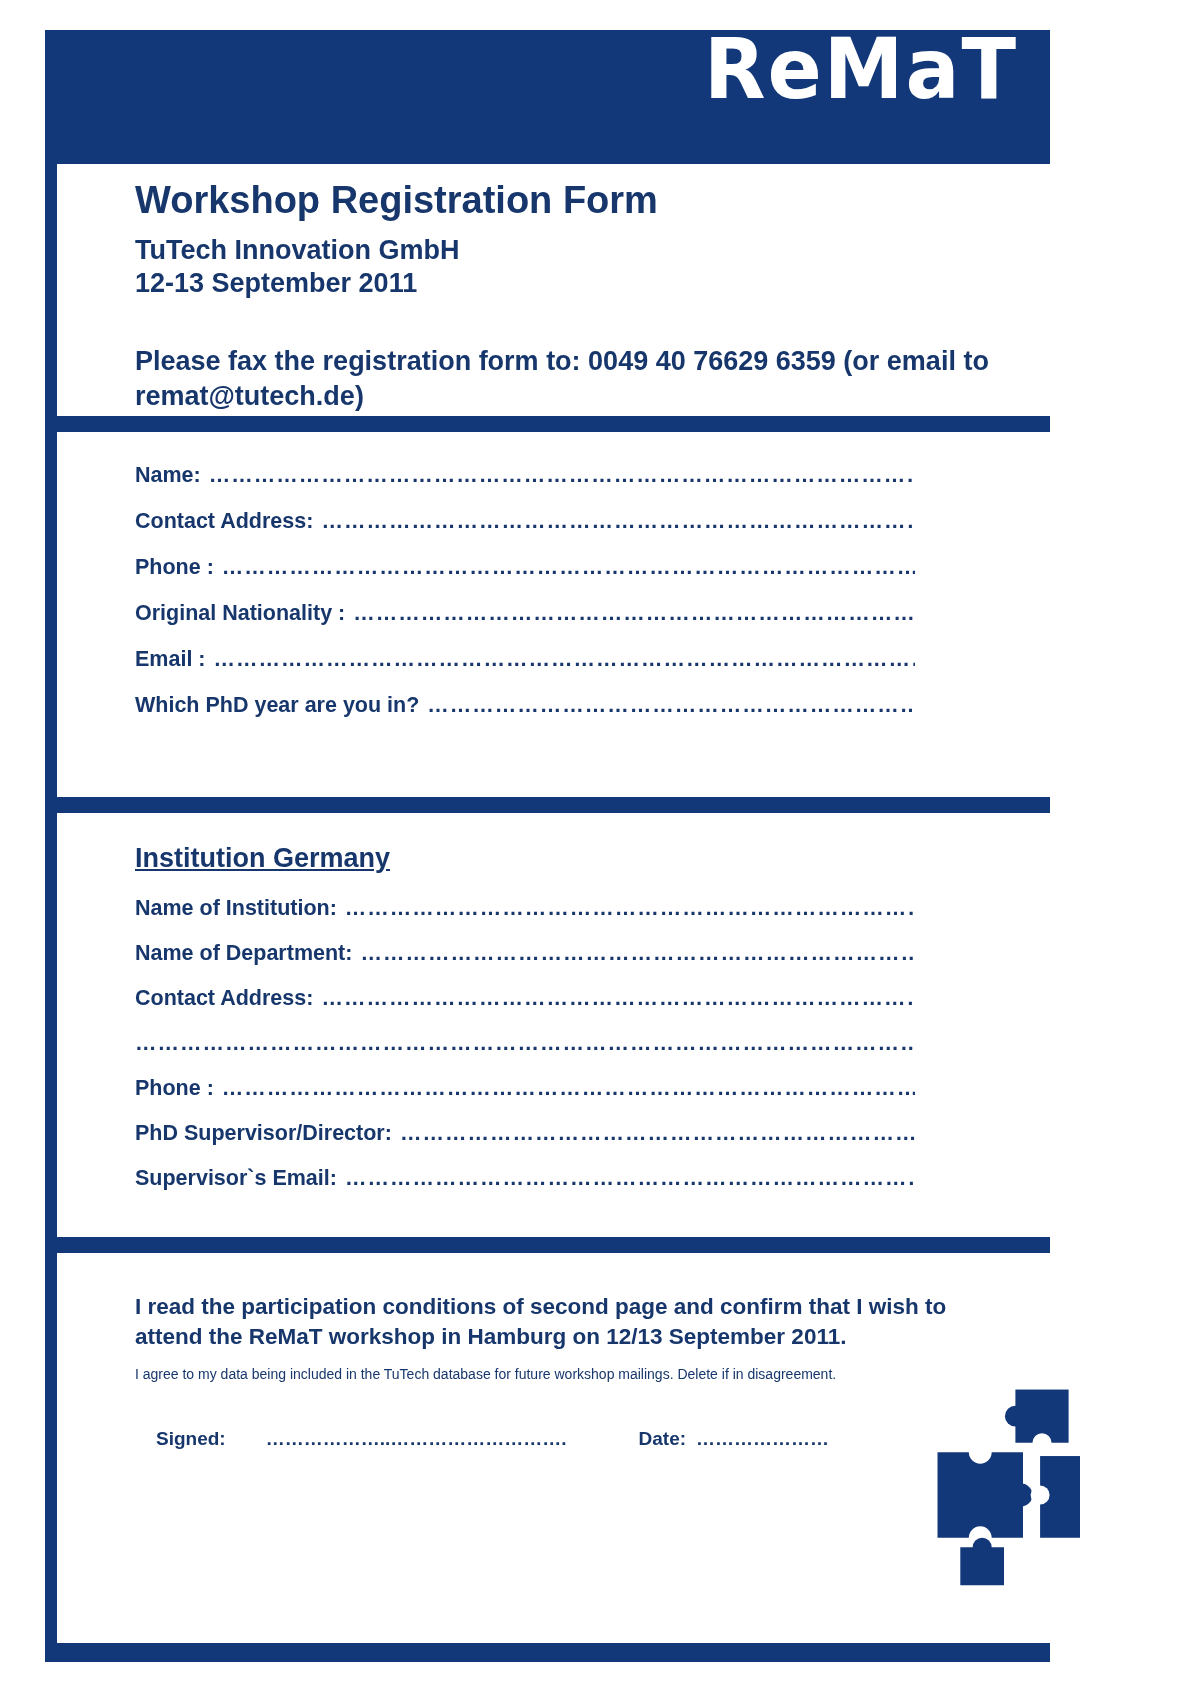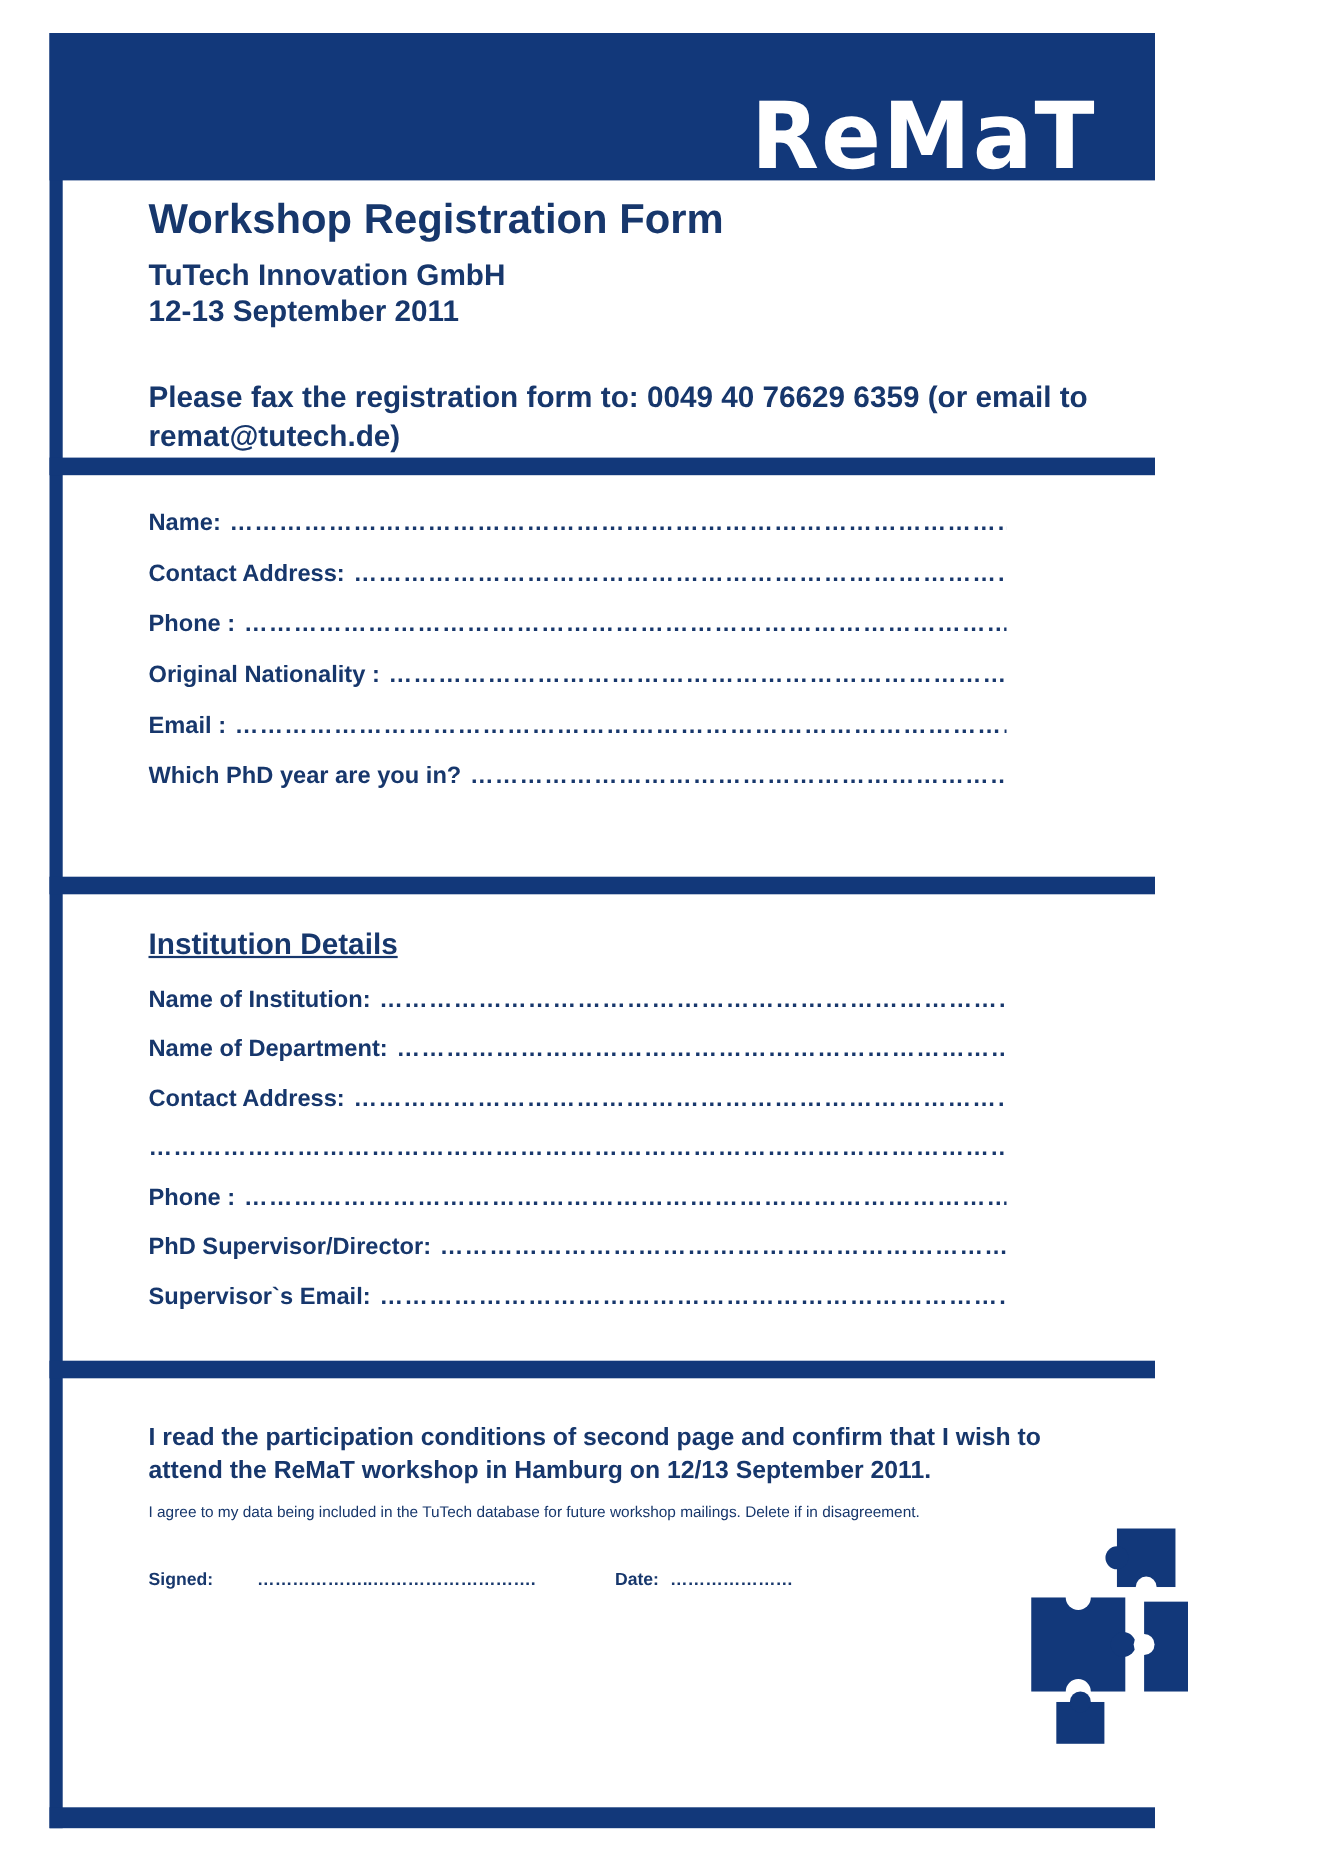--- a/index.html
+++ b/index.html
@@ -13,22 +13,22 @@
     height:1701px;
     background:#ffffff;
     font-family:"Liberation Sans", sans-serif;
     color:var(--text);
     overflow:hidden;
   }
   .band{position:absolute;background:var(--navy);}
   .left-stripe{left:45px;top:30px;width:12px;height:1632px;}
   .header-band{
     left:45px;top:30px;width:1005px;height:134px;
-    display:flex;align-items:flex-end;justify-content:flex-end;
-    padding-right:53px;box-sizing:border-box;
+    display:flex;align-items:flex-start;justify-content:flex-end;
+    padding-right:32px;box-sizing:border-box;
   }
   .logo{
     color:#ffffff;
     font-size:80px;
     font-weight:bold;
     font-family:"DejaVu Sans","Liberation Sans",sans-serif;
     letter-spacing:2px;
     transform:scaleY(1.05);
     line-height:1;
   }
@@ -63,21 +63,21 @@
   }
   .institution-section .field-row{height:45px;line-height:45px;}
   .field-dots{margin-left:8px;letter-spacing:1px;}
 
   .confirm-section{position:absolute;left:135px;top:1292px;width:858px;}
   .confirm-bold{
     font-size:22.5px;font-weight:bold;line-height:1.35;margin:0 0 10px 0;
   }
   .confirm-small{font-size:14px;line-height:1.65;font-weight:normal;}
   .signed-row{
-    margin-top:42px;font-size:16px;font-weight:bold;white-space:nowrap;
+    margin-top:42px;font-size:19px;font-weight:bold;white-space:nowrap;margin-left:21px;
   }
   .signed-dots{margin-left:40px;}
   .date-label{margin-left:72px;}
   .date-dots{margin-left:10px;}
 
   .puzzle{
     position:absolute;left:928px;top:1383px;width:152px;height:205px;
     color:var(--navy);
   }
 </style>
@@ -118,21 +118,21 @@
     </div>
     <div class="field-row">
       <span class="field-label">Email :</span><span class="field-dots">………………………………………………………………………………………………………………………….</span>
     </div>
     <div class="field-row">
       <span class="field-label">Which PhD year are you in?</span><span class="field-dots">……………………………………………………………………………………………………………………………</span>
     </div>
   </div>
 
   <div class="section institution-section">
-    <h2 class="section-heading">Institution Details</h2>
+    <h2 class="section-heading">Institution Germany</h2>
 
     <div class="field-row">
       <span class="field-label">Name of Institution:</span><span class="field-dots">…………………………………………………………………………………………………………………………..</span>
     </div>
     <div class="field-row">
       <span class="field-label">Name of Department:</span><span class="field-dots">……………………………………………………………………………………………………………………………</span>
     </div>
     <div class="field-row">
       <span class="field-label">Contact Address:</span><span class="field-dots">…………………………………………………………………………………………………………………………….</span>
     </div>

